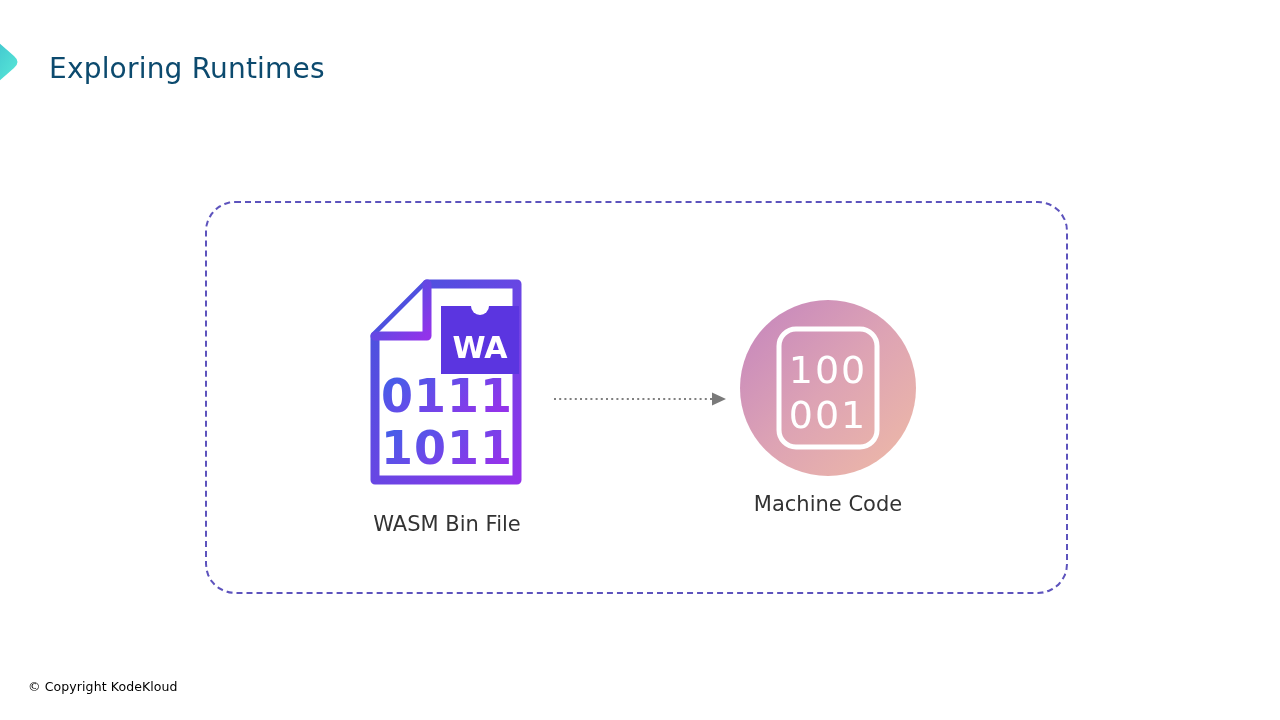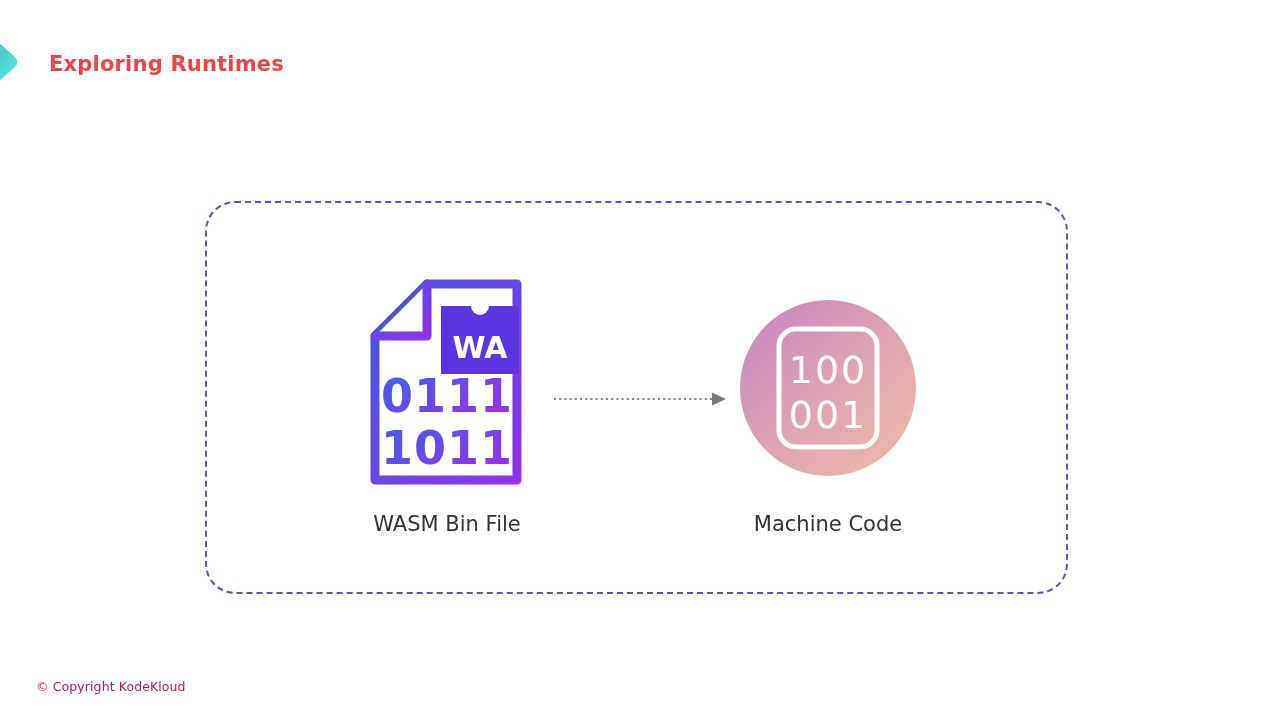--- a/index.html
+++ b/index.html
@@ -22,24 +22,24 @@
     position: absolute;
     left: -22px;
     top: 14px;
     width: 46px;
     height: 96px;
   }
   .page-title {
     position: absolute;
     left: 49px;
     top: 52px;
-    font-size: 21px;
-    font-weight: 700;
+    font-size: 28px;
+    font-weight: 400;
     letter-spacing: 0.2px;
-    color: #ef4444;
+    color: #0c4a6e;
     line-height: 1.2;
     white-space: nowrap;
   }
 
   
   .flow-frame {
     position: absolute;
     left: 205px;
     top: 201px;
     width: 863px;
@@ -60,41 +60,41 @@
   .node-machine { left: 726px; top: 300px; width: 204px; justify-content: center; }
 
   .node-label {
     font-size: 21px;
     font-weight: 400;
     color: #333333;
     white-space: nowrap;
     text-align: center;
   }
   .node-wasm .node-label { margin-top: 24px; }
-  .node-machine .node-label { margin-top: 36px; }
+  .node-machine .node-label { margin-top: 16px; }
 
   .icon-wasm { width: 156px; height: 210px; display: block; }
   .icon-machine { width: 176px; height: 176px; display: block; }
 
   
   .connector {
     position: absolute;
     left: 548px;
     top: 386px;
     width: 184px;
     height: 26px;
   }
 
   
   .footer-copyright {
     position: absolute;
-    left: 36px;
+    left: 28px;
     top: 679px;
     font-size: 12.5px;
-    color: #be185d;
+    color: #000000;
     letter-spacing: 0.1px;
     white-space: nowrap;
   }
 </style>
 </head>
 <body>
 
 <svg class="brand-chevron" viewBox="0 0 46 96" aria-hidden="true">
   <defs>
     <linearGradient id="gradChevron" x1="0" y1="0" x2="0.85" y2="1">

